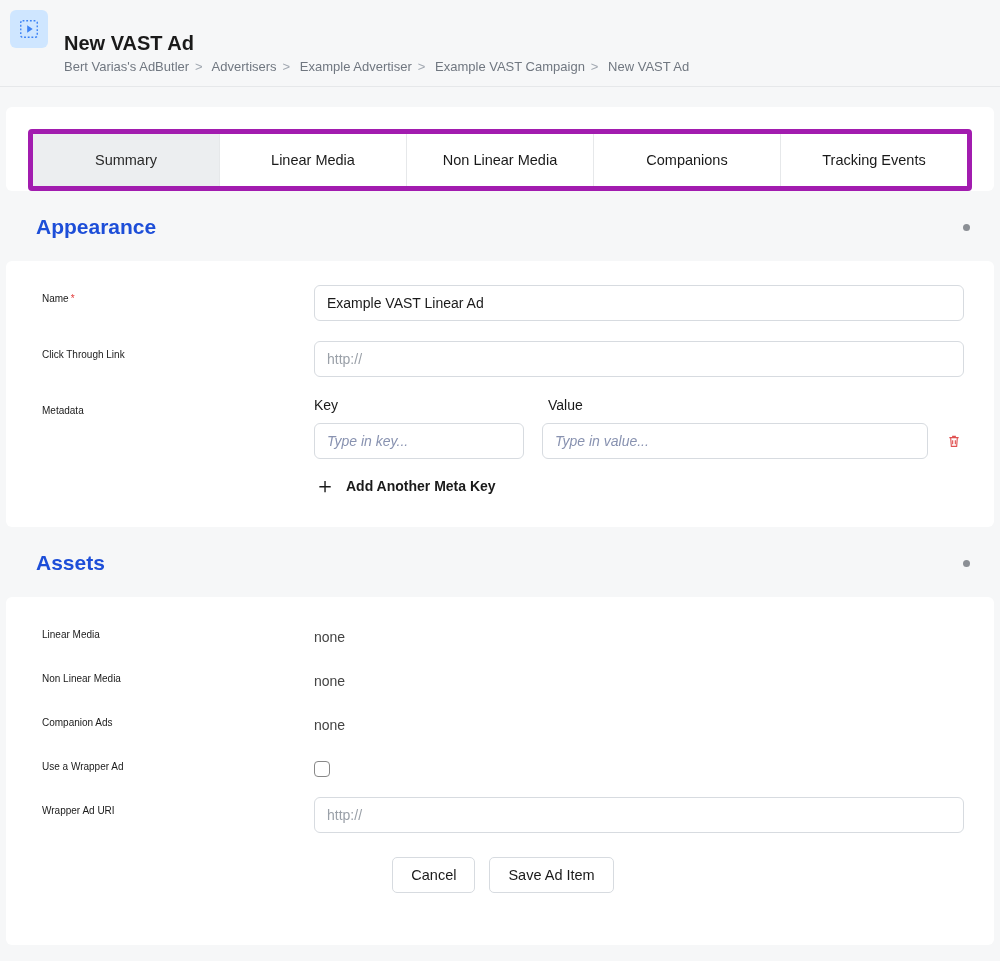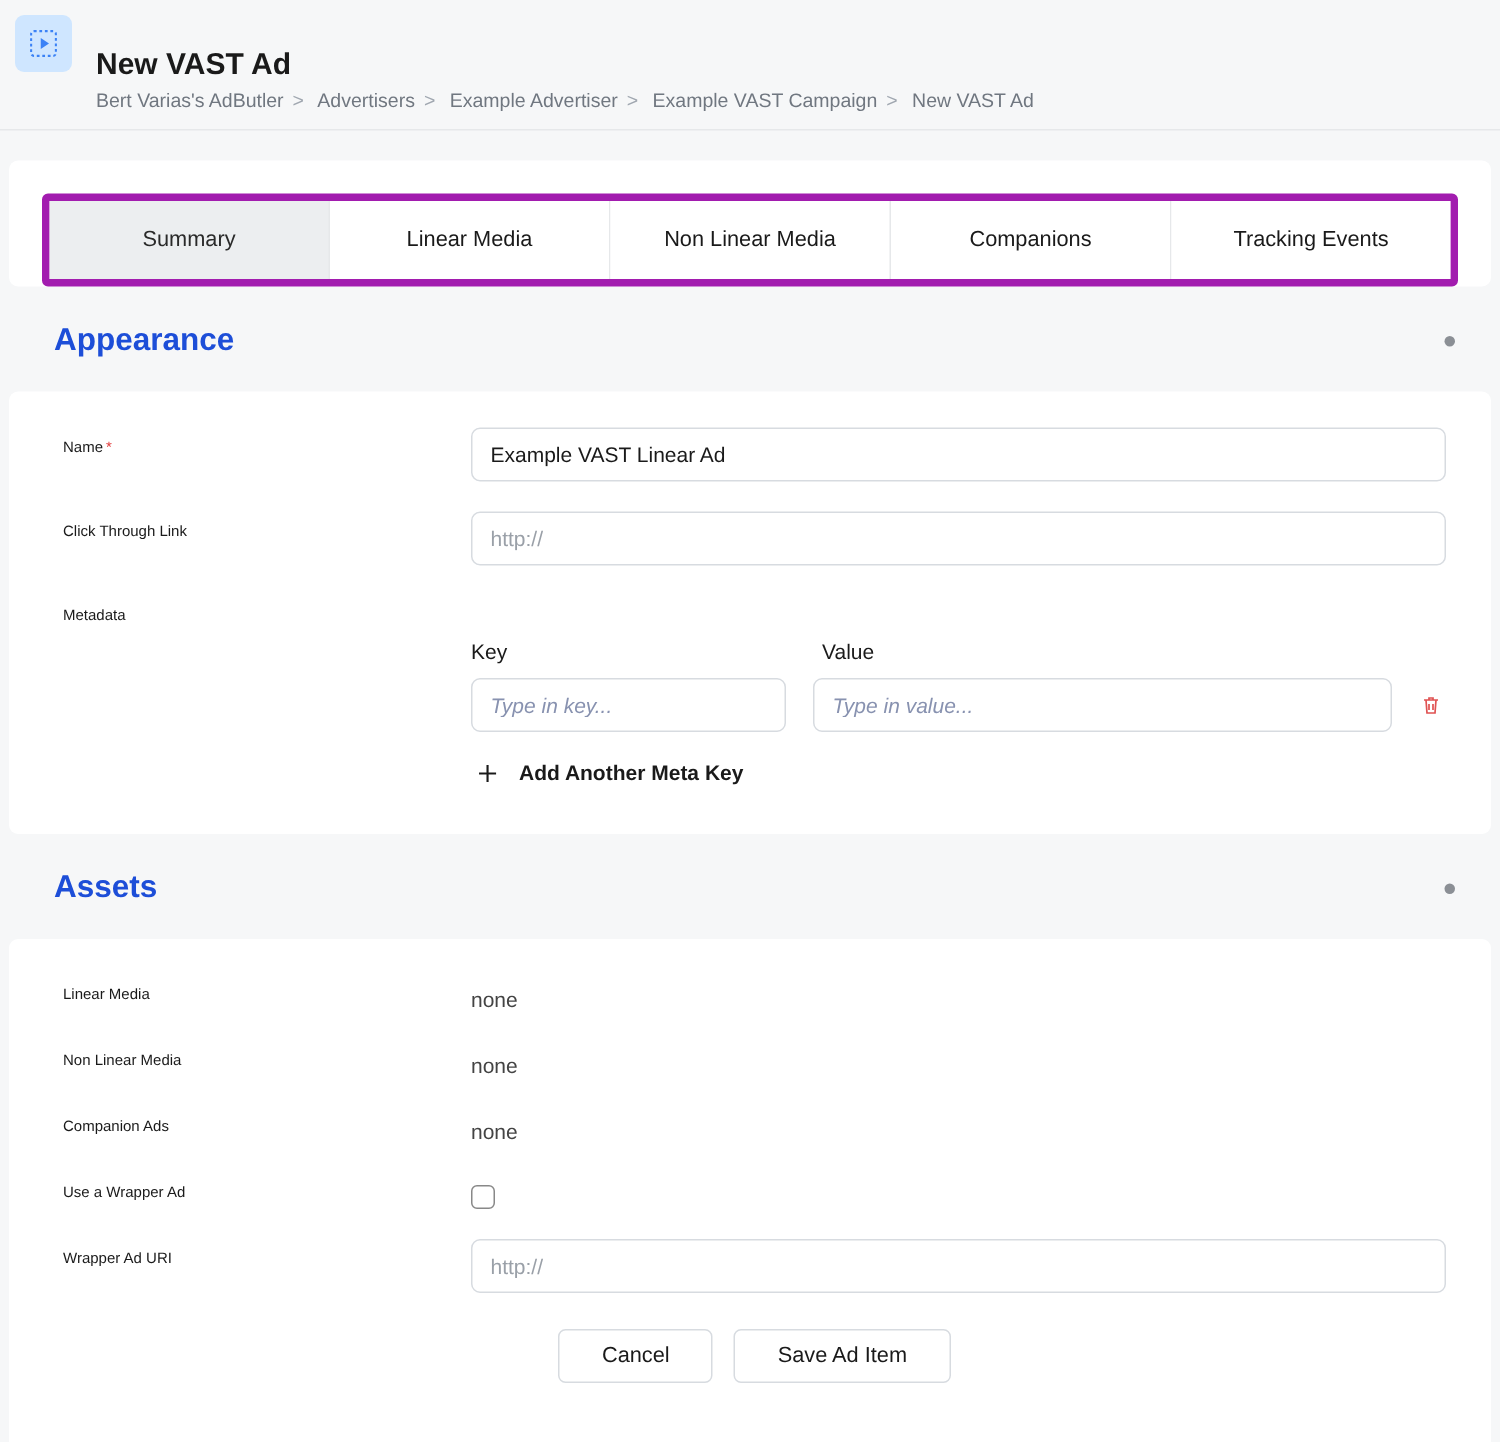--- a/index.html
+++ b/index.html
@@ -25,39 +25,39 @@
   .dot { width:7px; height:7px; border-radius:50%; background:#8b8f95; }
 
   .panel { background:#fff; border-radius:6px; margin:0 6px 0 6px; padding: 24px 30px 30px 36px; }
   .row { display:flex; align-items:flex-start; margin-bottom:20px; }
   .label { width: 240px; font-size:10px; color:#1a1a1a; padding-top:8px; }
   .req { color:#e23b3b; margin-left:2px; }
   .control { flex:1;padding-left:32px; }
   .input { width:100%; height:36px; border:1px solid #d7dbe0; border-radius:6px; padding:0 12px; font-size:14px; color:#1a1a1a; outline:none; }
   .input::placeholder { color:#9aa0a8; }
 
-  .meta-head { display:flex; gap:24px; margin-bottom:10px;margin-top:29px; }
+  .meta-head { display:flex; gap:24px; margin-bottom:10px; }
   .meta-head div { font-size:14px; color:#1a1a1a; }
   .mh-key { width:210px; }
   .meta-row { display:flex; gap:18px; align-items:center; }
   .meta-key { width:210px; }
   .meta-val { flex:1; }
   .meta-key .input, .meta-val .input { font-style:italic; color:#8892b0; }
   .meta-key .input::placeholder, .meta-val .input::placeholder { color:#8892b0; font-style:italic; }
   .trash { width:18px; color:#e05252; cursor:pointer; display:flex; align-items:center; }
   .trash svg { width:16px; height:16px; }
   .addmeta { display:flex; align-items:center; gap:10px; margin-top:16px; cursor:pointer; }
   .addmeta .plus { font-size:22px; font-weight:300; line-height:1; }
   .addmeta span.lbl { font-size:14px; font-weight:600; }
 
   .none { font-size:14px; color:#444; padding-top:8px; }
   .chk { width:16px; height:16px; border:1.5px solid #888; border-radius:4px; margin-top:8px; cursor:pointer; }
 
   .btnrow { display:flex; gap:14px; justify-content:center; padding:18px 0 22px 0; }
-  .btn { border:1px solid #d7dbe0; background:#fff; border-radius:5px; padding:9px 28px; font-size:14.5px; cursor:pointer; color:#1a1a1a; }
+  .btn { border:1px solid #d7dbe0; background:#fff; border-radius:5px; padding:9px 18px; font-size:14.5px; cursor:pointer; color:#1a1a1a; }
 </style>
 </head>
 <body>
 <div class="page">
 
 <div class="header">
   <div class="app-icon">
     <svg viewBox="0 0 24 24">
       <rect x="3" y="3" width="18" height="18" rx="2" fill="none" stroke="#3b82f6" stroke-width="1.5" stroke-dasharray="2 2"></rect>
       <path d="M10 8 L16 12 L10 16 Z" fill="#3b82f6"></path>

